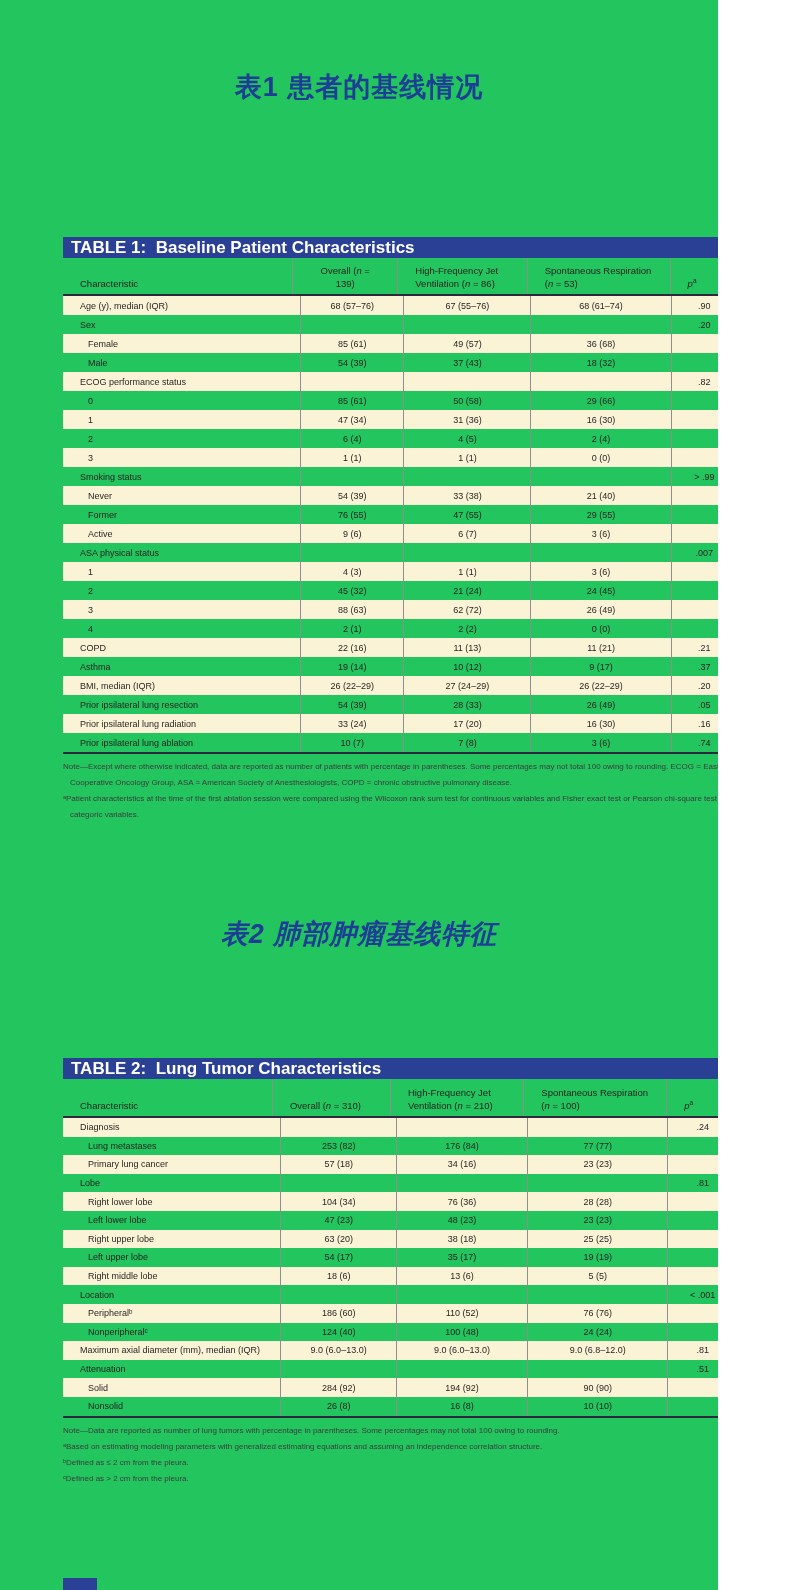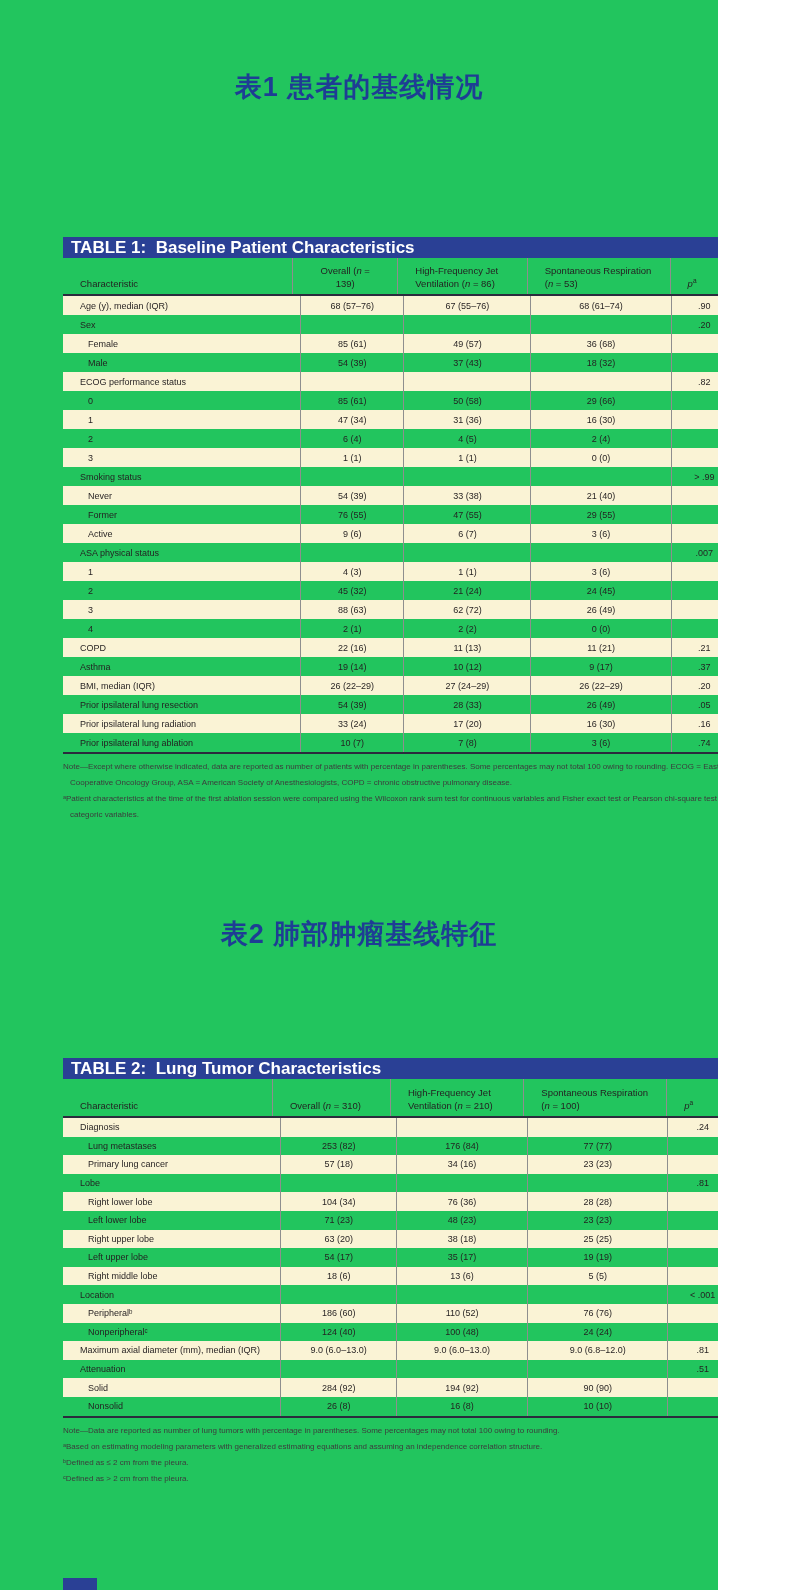--- a/index.html
+++ b/index.html
@@ -275,21 +275,21 @@
         </div>
       </div>
     <div class="notes">
 
         <div class="note stripe">Note—Except where otherwise indicated, data are reported as number of patients with percentage in parentheses. Some percentages may not total 100 owing to rounding. ECOG = Eastern Cooperative Oncology Group, ASA = American Society of Anesthesiologists, COPD = chronic obstructive pulmonary disease.</div>
 
         <div class="note">ᵃPatient characteristics at the time of the first ablation session were compared using the Wilcoxon rank sum test for continuous variables and Fisher exact test or Pearson chi-square test for categoric variables.</div>
       </div>
   </section>
 
-  <div class="cn-title" style="top:916px;">表2 肺部肿瘤基线特征</div>
+  <div class="cn-title" style="top:916px;font-style:italic;">表2 肺部肿瘤基线特征</div>
 
   <section class="tbl" style="top:1058px;">
     <div class="bar">
       <span>TABLE 2:  Lung Tumor Characteristics</span>
     </div>
     <div class="thead h2 cols2">
       <div class="th">
           <span>Characteristic</span>
         </div>
       <div class="th">
@@ -344,21 +344,21 @@
         <div class="row r2 cols2 ind stripe">
           <div class="cell lbl">Right lower lobe</div>
           <div class="cell">104 (34)</div>
           <div class="cell">76 (36)</div>
           <div class="cell">28 (28)</div>
           <div class="cell"></div>
         </div>
 
         <div class="row r2 cols2 ind">
           <div class="cell lbl">Left lower lobe</div>
-          <div class="cell">71 (23)</div>
+          <div class="cell">47 (23)</div>
           <div class="cell">48 (23)</div>
           <div class="cell">23 (23)</div>
           <div class="cell"></div>
         </div>
 
         <div class="row r2 cols2 ind stripe">
           <div class="cell lbl">Right upper lobe</div>
           <div class="cell">63 (20)</div>
           <div class="cell">38 (18)</div>
           <div class="cell">25 (25)</div>

